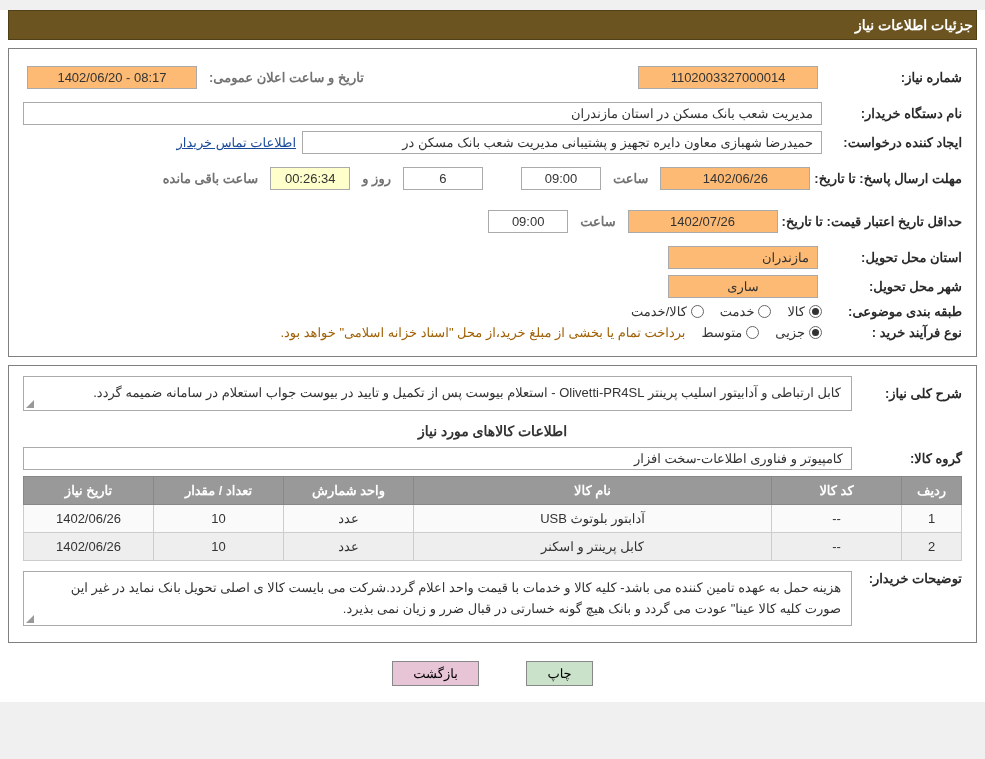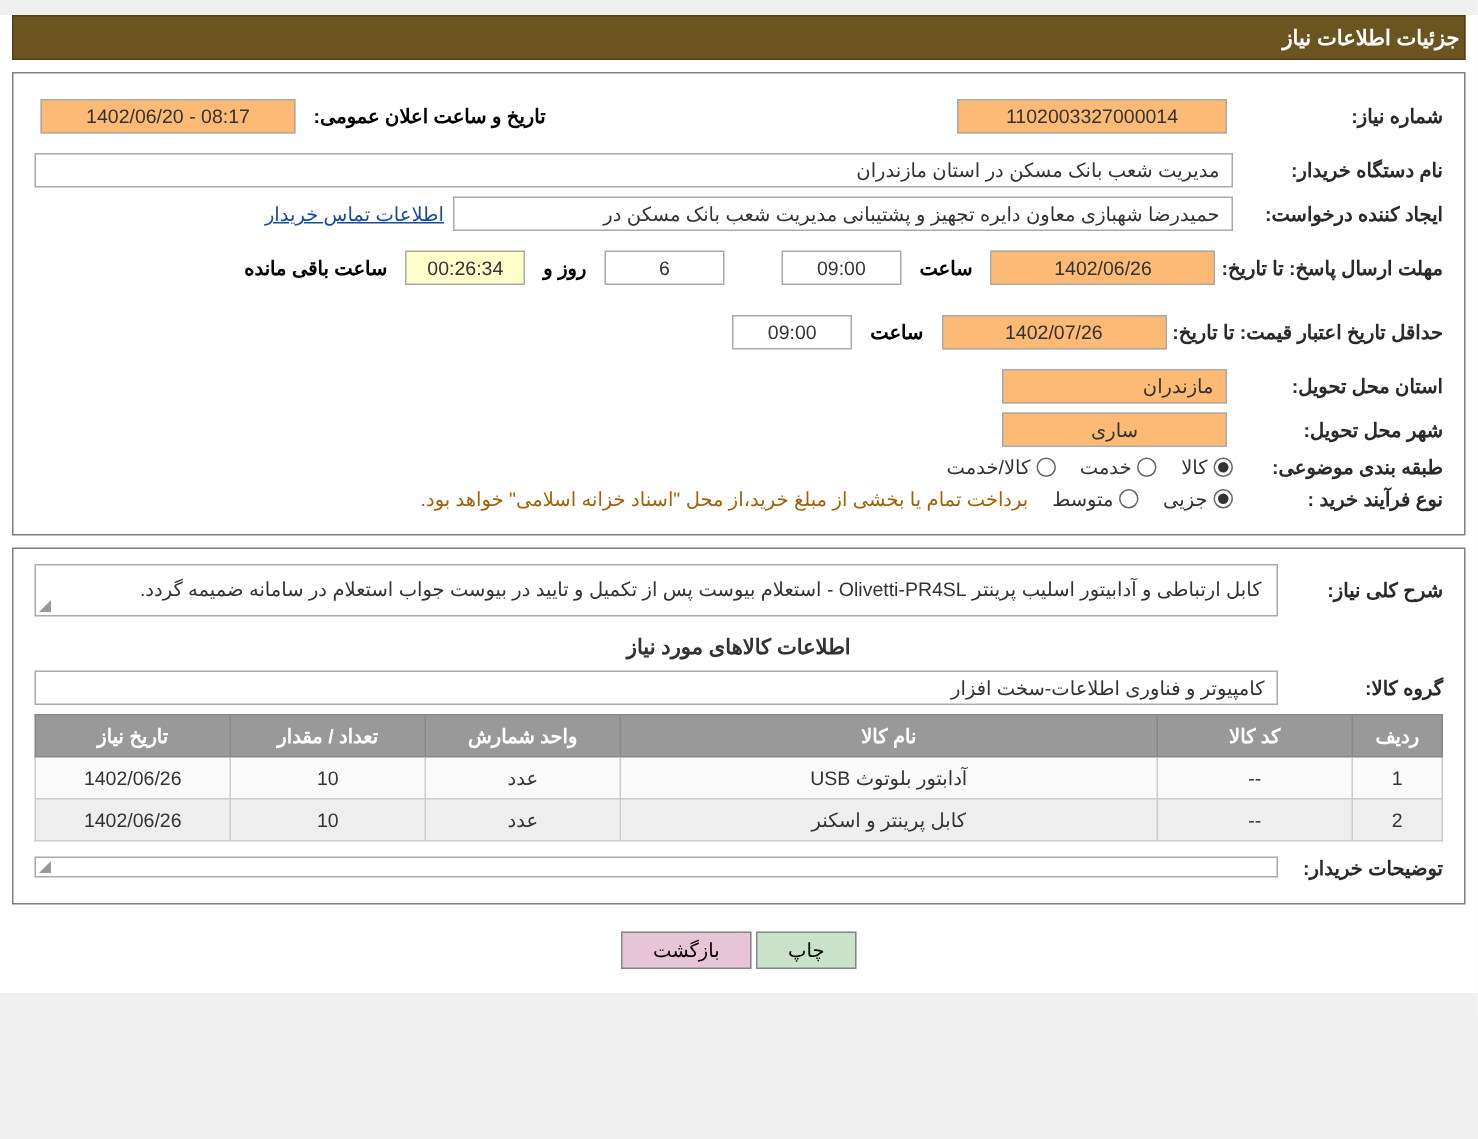--- a/index.html
+++ b/index.html
@@ -43,21 +43,21 @@
   flex-wrap: wrap;
 }
 .field-label {
   font-weight: bold;
   color: #2a2a2a;
   min-width: 140px;
   text-align: right;
 }
 .field-label-inline {
   font-weight: bold;
-  color: #000000;
+  color: #737373;
   margin: 11px 8px;
 }
 .field-value-box {
   border: 1px solid #aaa;
   padding: 3px 8px;
   background: #fff;
   min-width: 80px;
   display: inline-block;
   text-align: center;
   margin: 0 4px;
@@ -158,21 +158,21 @@
 }
 .button-bar {
   text-align: center;
   padding: 10px 0 16px 0;
 }
 .btn {
   display: inline-block;
   padding: 4px 20px;
   border: 1px solid #888;
   cursor: pointer;
-  margin: 0 0;
+  margin: 0 22px;
   font-family: inherit;
   font-size: 13px;
 }
 .btn-print {
   background: #c9e2c9;
 }
 .btn-back {
   background: #e8c5d6;
 }
 .watermark {
@@ -345,20 +345,21 @@
           <td>عدد</td>
           <td>10</td>
           <td>1402/06/26</td>
         </tr>
       </tbody>
     </table>
 
     <div class="field-row" style="align-items:flex-start; margin-top:10px">
       <span class="field-label" style="min-width:110px">توضیحات خریدار:</span>
       <div class="desc-box" style="flex:1">
+        <span>هزینه حمل به عهده تامین کننده می باشد- کلیه کالا و خدمات با قیمت واحد اعلام گردد.شرکت می بایست کالا ی اصلی تحویل بانک نماید در غیر این صورت کلیه کالا عینا" عودت می گردد و بانک هیچ گونه خسارتی در قبال ضرر و زیان نمی بذیرد.</span>
         <span class="resize-handle"></span>
       </div>
     </div>
 
   </div>
 
   <div class="button-bar">
     <button class="btn btn-print">چاپ</button>
     <button class="btn btn-back">بازگشت</button>
   </div>

